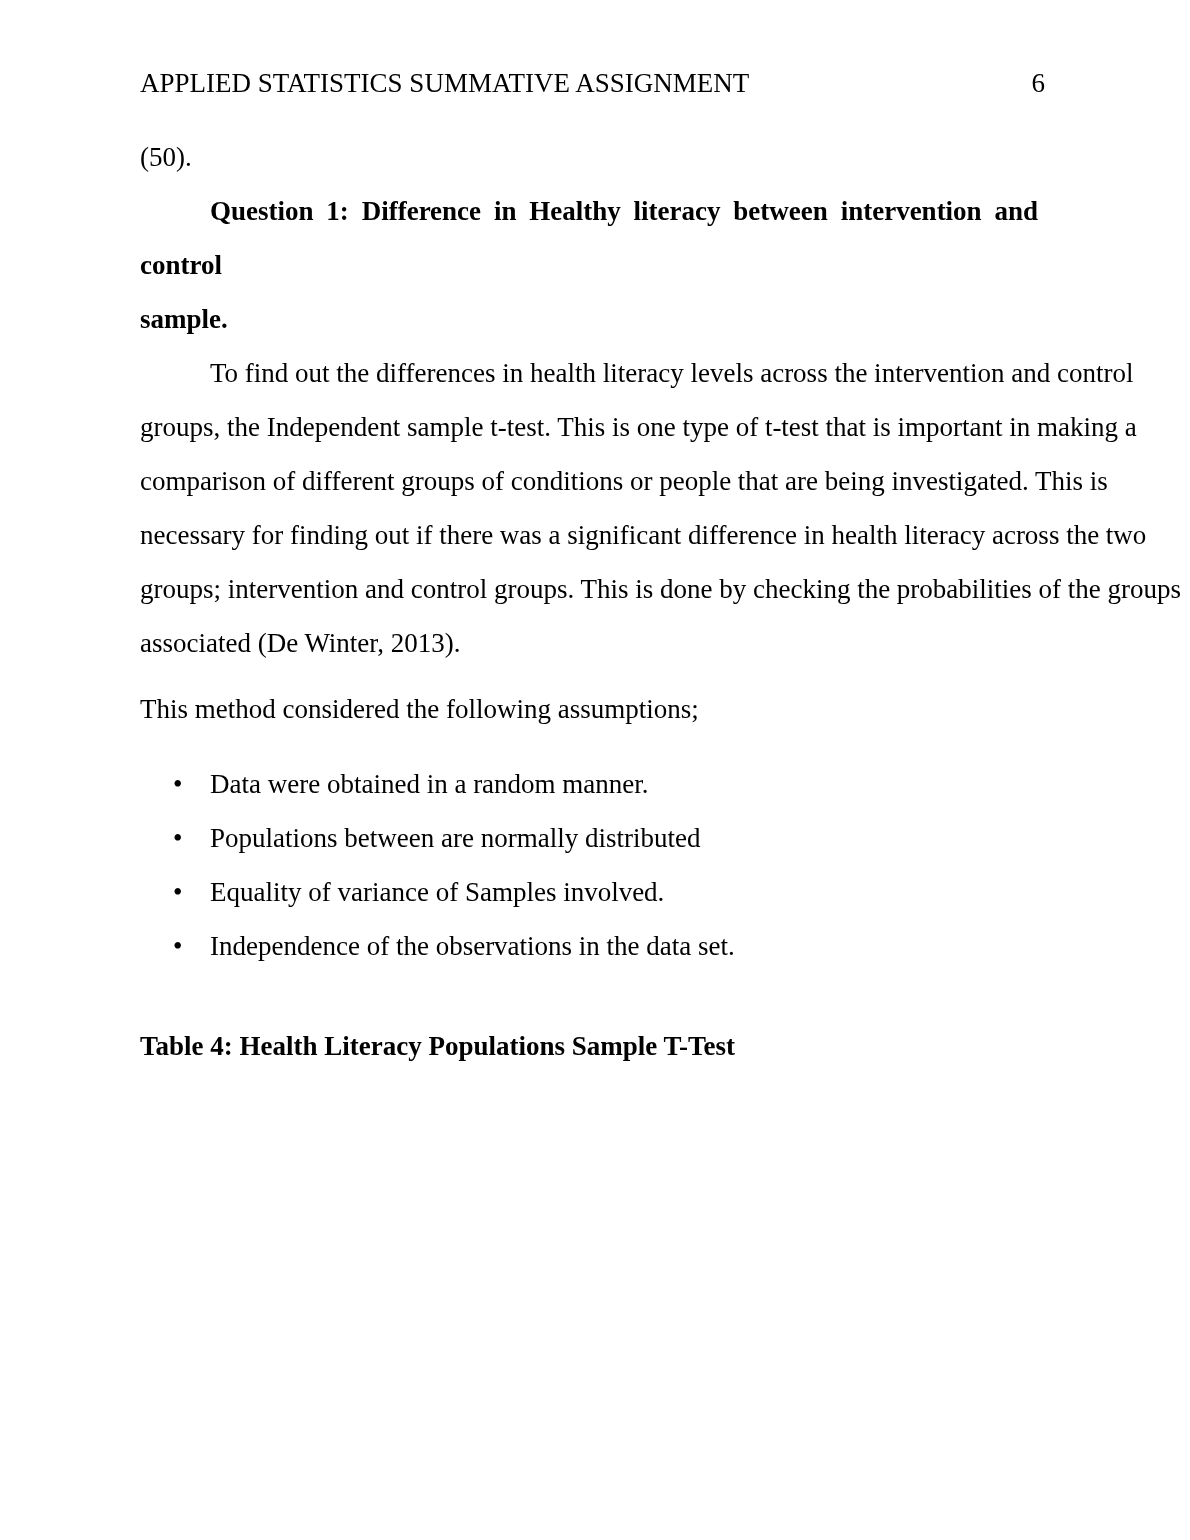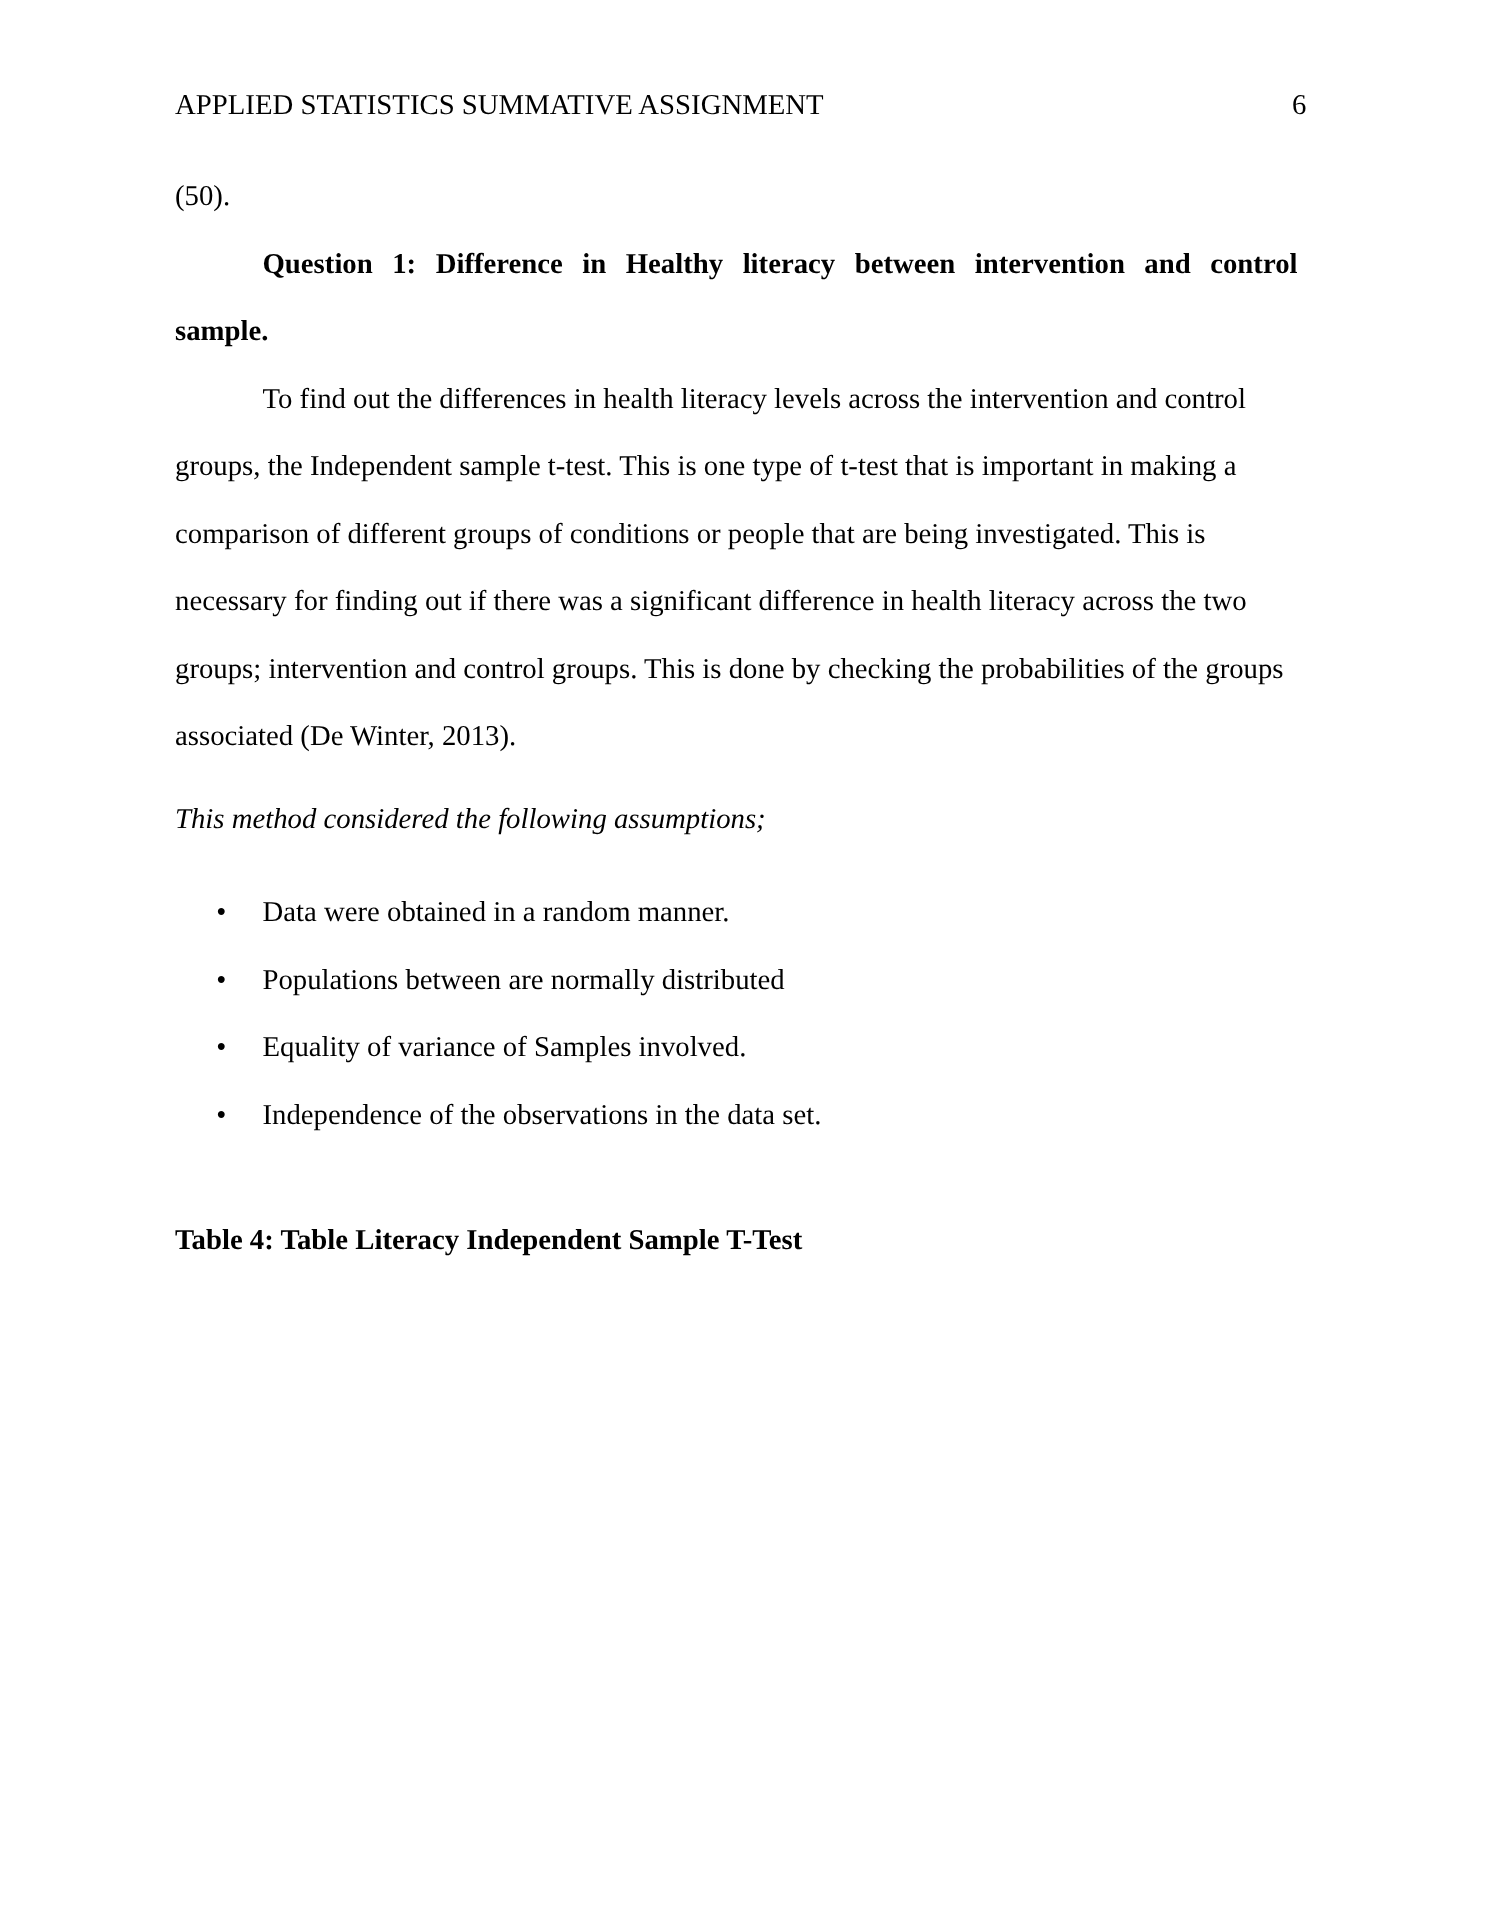--- a/index.html
+++ b/index.html
@@ -3,21 +3,21 @@
 <meta charset="utf-8">
 <style>
   html, body { margin: 0; padding: 0; }
   body { background: #ffffff; }
   .page {
     position: relative;
     width: 1190px;
     height: 1540px;
     background: #ffffff;
     font-family: "Liberation Serif", "DejaVu Serif", serif;
-    font-size: 23px;
+    font-size: 27px;
     color: #000000;
     overflow: hidden;
   }
   .running-header {
     position: absolute;
     top: 70px;
     left: 140px;
     right: 145px;
     display: flex;
     justify-content: space-between;
@@ -36,21 +36,21 @@
   .opening-line { }
   .q-heading { font-weight: bold; }
   .q-line1 {
     text-align: justify;
     text-align-last: justify;
     text-indent: 70px;
     white-space: normal;
   }
   .para .line { }
   .para .indent { text-indent: 70px; }
-  .method-line { margin-top: 12px; font-style: italic; }
+  .method-line { margin-top: 12px; }
   ul.assumptions {
     list-style: none;
     margin: 21px 0 0 0;
     padding: 0;
   }
   ul.assumptions li {
     position: relative;
     padding-left: 70px;
     line-height: 54px;
     white-space: nowrap;
@@ -108,16 +108,16 @@
       <li>
         <span class="bullet">•</span>
         <span>Equality of variance of Samples involved.</span>
       </li>
       <li>
         <span class="bullet">•</span>
         <span>Independence of the observations in the data set.</span>
       </li>
     </ul>
 
-    <div class="table-caption">Table 4: Table Literacy Independent Sample T-Test</div>
+    <div class="table-caption">Table 4: Health Literacy Populations Sample T-Test</div>
 
   </div>
 </div>
 
 </body></html>

